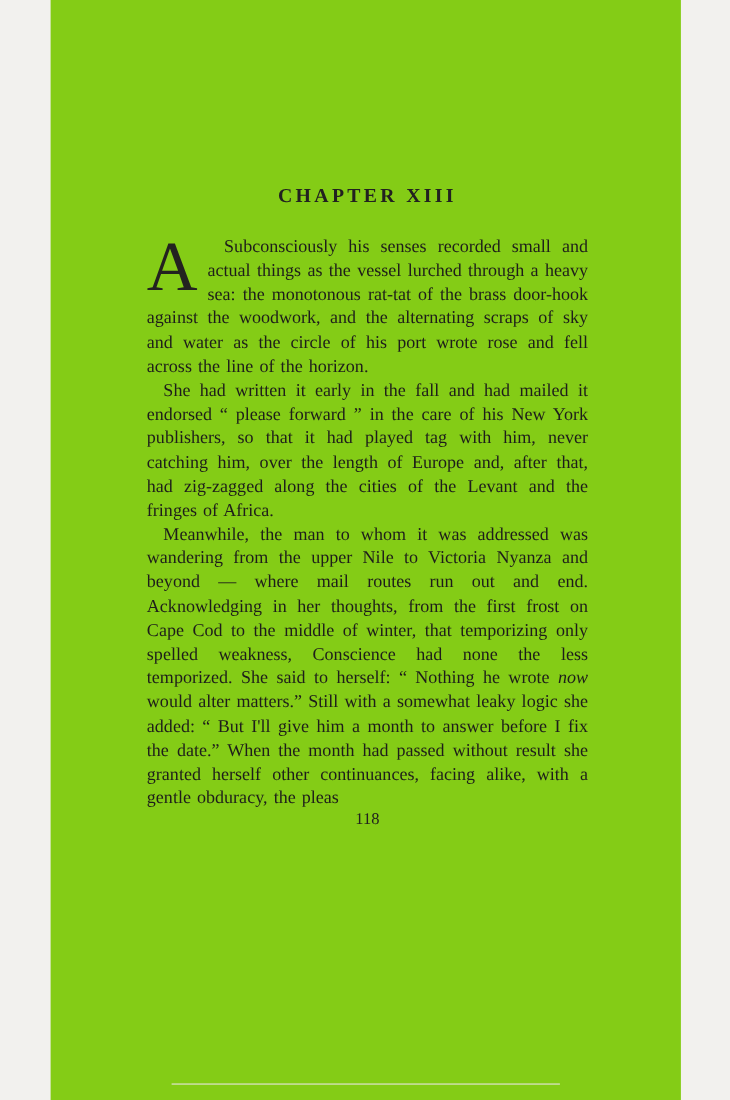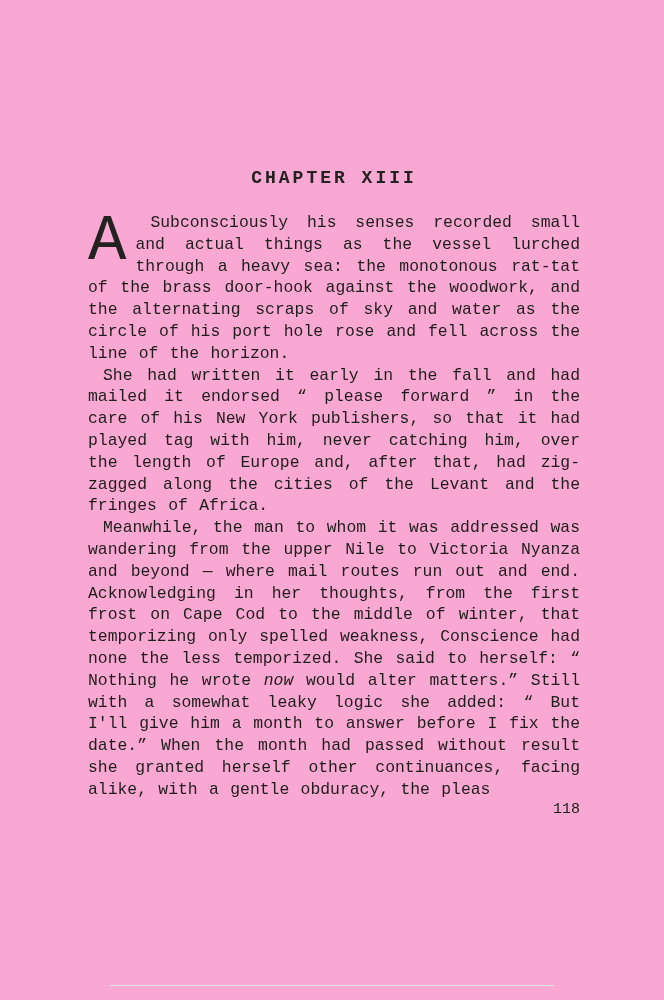--- a/index.html
+++ b/index.html
@@ -2,27 +2,27 @@
 <html><head>
 <meta charset="utf-8">
 <style>
   html, body {
     margin: 0;
     padding: 0;
     background: #f2f1ee;
   }
   .page {
     position: relative;
-    width: 664px;
+    width: 573px;
     height: 1000px;
     margin: 0 auto;
-    background: #f9a8d4;
+    background: #84cc16;
     box-sizing: border-box;
     padding: 168px 84px 0 88px;
-    font-family: Liberation Mono, monospace;
+    font-family: Liberation Serif, serif;
     color: #1e1d1b;
     overflow: hidden;
   }
   .chapter-heading {
     margin: 0 0 24px 0;
     text-align: center;
     font-size: 18px;
     font-weight: bold;
     letter-spacing: 3px;
     color: #222120;
@@ -42,21 +42,21 @@
     float: left;
     font-size: 64px;
     line-height: 50px;
     padding: 5px 9px 0 0;
     color: #232220;
   }
   .body-text em {
     font-style: italic;
   }
   .page-number {
-    text-align: right;
+    text-align: center;
     font-size: 15px;
     line-height: 18px;
     margin-top: 0px;
     color: #22211f;
   }
   .scan-artifact-line {
     position: absolute;
     left: 110px;
     right: 110px;
     bottom: 14px;
@@ -65,21 +65,21 @@
   }
 </style>
 </head>
 <body>
 
 <div class="page">
   <h1 class="chapter-heading">CHAPTER XIII</h1>
 
   <div class="body-text" id="body-text">
       <p class="first"><span class="dropcap">A</span></p>
-      <p class=""><span>Subconsciously his senses recorded small and actual things as the vessel lurched through a heavy sea: the monotonous rat-tat of the brass door-hook against the woodwork, and the alternating scraps of sky and water as the circle of his port hole rose and fell across the line of the horizon.</span></p>
+      <p class=""><span>Subconsciously his senses recorded small and actual things as the vessel lurched through a heavy sea: the monotonous rat-tat of the brass door-hook against the woodwork, and the alternating scraps of sky and water as the circle of his port wrote rose and fell across the line of the horizon.</span></p>
       <p class=""><span>She had written it early in the fall and had mailed it endorsed “ please forward ” in the care of his New York publishers, so that it had played tag with him, never catching him, over the length of Europe and, after that, had zig-zagged along the cities of the Levant and the fringes of Africa.</span></p>
       <p class=""><span>Meanwhile, the man to whom it was addressed was wandering from the upper Nile to Victoria Nyanza and beyond — where mail routes run out and end.  Acknowledging in her thoughts, from the first frost on Cape Cod to the middle of winter, that temporizing only spelled weakness, Conscience had none the less temporized.  She said to herself: “ Nothing he wrote </span><em>now</em><span> would alter matters.”  Still with a somewhat leaky logic she added: “ But I'll give him a month to answer before I fix the date.”  When the month had passed without result she granted herself other continuances, facing alike, with a gentle obduracy, the pleas</span></p>
     </div>
 
   <div class="page-number">118</div>
 
   <div class="scan-artifact-line"></div>
 </div>
 
 </body></html>

